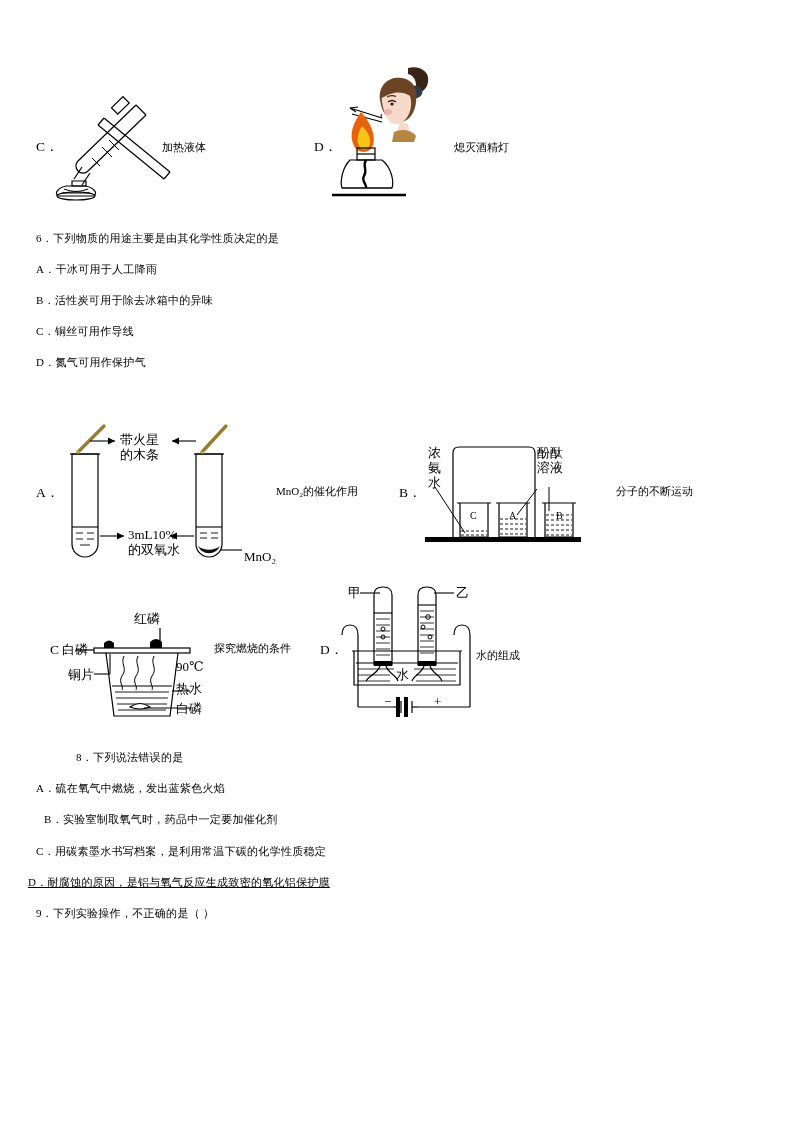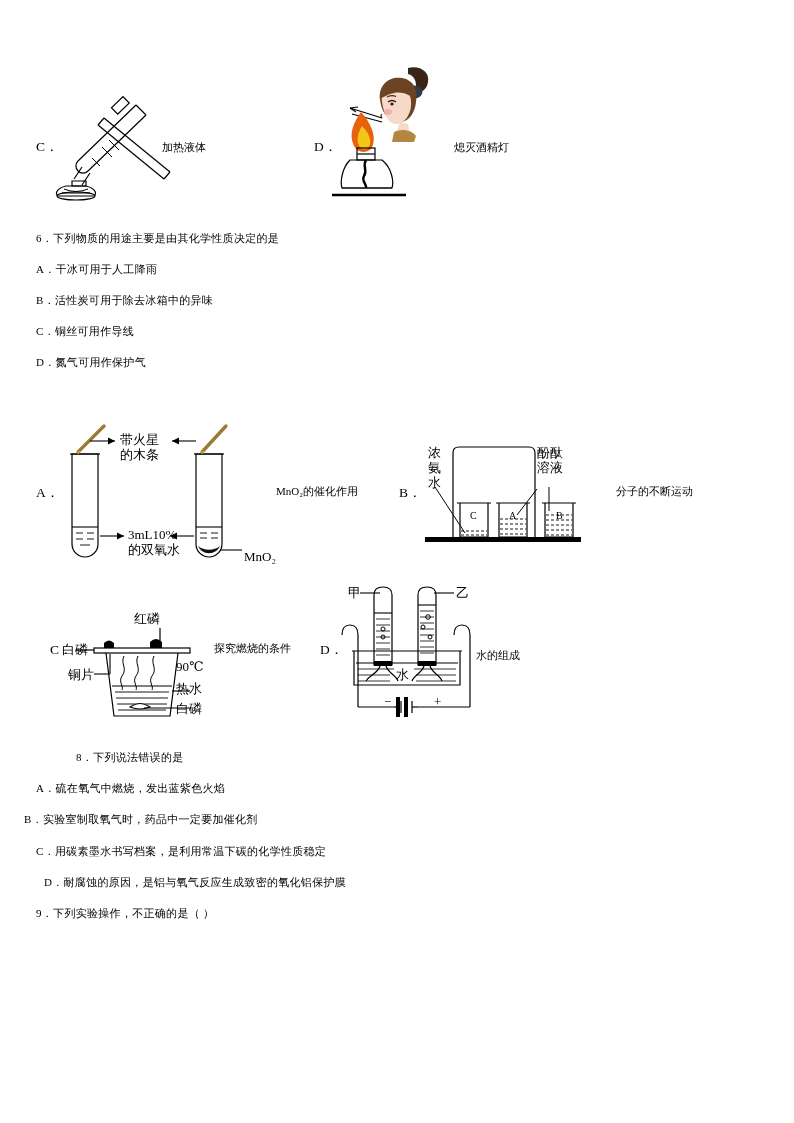--- a/index.html
+++ b/index.html
@@ -437,19 +437,19 @@
   <div class="lbl-sm" style="left:348px; top:586px;">甲</div>
   <div class="lbl-sm" style="left:456px; top:586px;">乙</div>
   <div class="lbl-sm" style="left:396px; top:668px;">水</div>
   <div class="lbl-sm" style="left:384px; top:695px;">−</div>
   <div class="lbl-sm" style="left:434px; top:695px;">+</div>
 
   <div class="cap" style="left:476px; top:648px;">水的组成</div>
 
   <div class="qline" style="left:36px; top:749px;margin-left:40px;">8．下列说法错误的是</div>
   <div class="qline" style="left:36px; top:780px;">A．硫在氧气中燃烧，发出蓝紫色火焰</div>
-  <div class="qline" style="left:24px; top:811px;">B．实验室制取氧气时，药品中一定要加催化剂</div>
+  <div class="qline" style="left:44px; top:811px;">B．实验室制取氧气时，药品中一定要加催化剂</div>
   <div class="qline" style="left:36px; top:843px;">C．用碳素墨水书写档案，是利用常温下碳的化学性质稳定</div>
-  <div class="qline" style="left:44px; top:874px;">D．耐腐蚀的原因，是铝与氧气反应生成致密的氧化铝保护膜</div>
+  <div class="qline" style="left:28px; top:874px;text-decoration:underline;">D．耐腐蚀的原因，是铝与氧气反应生成致密的氧化铝保护膜</div>
 
   <div class="qline" style="left:36px; top:905px;">9．下列实验操作，不正确的是（  ）</div>
 
 </div>
 
 </body></html>

